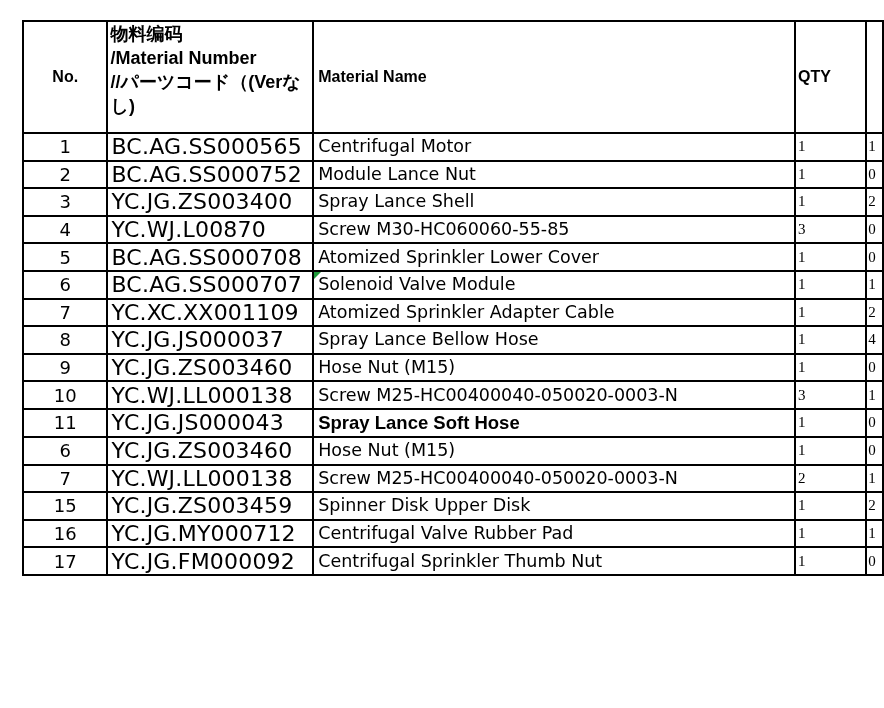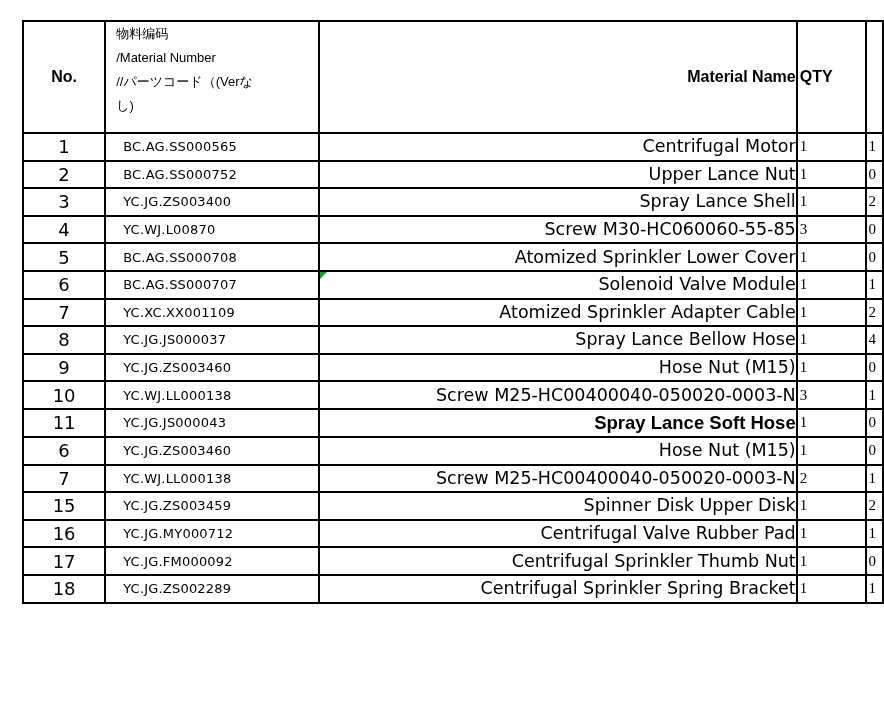--- a/index.html
+++ b/index.html
@@ -5,30 +5,30 @@
   html, body { margin: 0; padding: 0; background: #ffffff; }
   body { width: 884px; height: 708px; overflow: hidden; position: relative; font-family: "DejaVu Sans", "Liberation Sans", sans-serif; color: #000; }
   .sheet { position: absolute; left: 22px; top: 20px; }
   table { border-collapse: collapse; table-layout: fixed; }
   td, th { border: 2px solid #000; padding: 0; overflow: hidden; white-space: nowrap; }
   th { font-weight: normal; vertical-align: middle; text-align: left; font-family: "Liberation Sans", sans-serif; font-size: 15.5px; }
   tr.hdr { height: 112px; }
   tr.row { height: 27.6px; }
   .c-no { width: 84px; text-align: center; }
   .c-mat { width: 201px; }
-  .c-name { width: 479px; text-align: right; }
+  .c-name { width: 479px; }
   .c-qty { width: 68px; }
   .c-next { width: 14px; }
   th.c-no { text-align: center; font-weight: bold; font-size: 16px; }
-  th.c-mat { font-weight: normal; font-size: 13px; line-height: 24px; white-space: normal; padding-left: 10px; vertical-align: top; }
+  th.c-mat { font-weight: bold; font-size: 18px; line-height: 24px; white-space: normal; padding-left: 2px; vertical-align: top; }
   th.c-name { font-weight: bold; font-size: 16px; padding-left: 4px; }
   th.c-qty { font-weight: bold; font-size: 16px; padding-left: 2px; }
   td { font-size: 18.5px; line-height: 25px; }
   td.c-no { font-family: "DejaVu Sans", sans-serif; font-size: 18px; }
-  td.c-mat { padding-left: 17px; font-family: "DejaVu Sans", sans-serif; font-size: 13px; letter-spacing: 0.2px; }
+  td.c-mat { padding-left: 3px; font-family: "DejaVu Sans", sans-serif; font-size: 22px; letter-spacing: 0.2px; }
   td.c-name { padding-left: 4px; font-family: "DejaVu Sans", sans-serif; font-size: 17.5px; position: relative; margin-top: 13px; }
   td.c-qty { padding-left: 2px; font-family: "Liberation Serif", serif; font-size: 15px; }
   td.c-next { font-family: "Liberation Serif", serif; font-size: 15px; padding-left: 1px; color: #000; }
   .bold { font-weight: bold; font-family: "Liberation Sans", sans-serif !important; font-size: 18.5px !important; }
   .note-marker { position: absolute; left: 0; top: 0; width: 0; height: 0; border-top: 7px solid #1f9a3a; border-right: 7px solid transparent; }
 </style>
 </head>
 <body>
 
 <div class="sheet">
@@ -51,21 +51,21 @@
         <tr class="row">
     <td class="c-no">1</td>
     <td class="c-mat">BC.AG.SS000565</td>
     <td class="c-name"><span>Centrifugal Motor</span></td>
     <td class="c-qty">1</td>
     <td class="c-next">1</td>
   </tr>
         <tr class="row">
     <td class="c-no">2</td>
     <td class="c-mat">BC.AG.SS000752</td>
-    <td class="c-name"><span>Upper Lance Nut</span></td>
+    <td class="c-name"><span>Module Lance Nut</span></td>
     <td class="c-qty">1</td>
     <td class="c-next">0</td>
   </tr>
         <tr class="row">
     <td class="c-no">3</td>
     <td class="c-mat">YC.JG.ZS003400</td>
     <td class="c-name"><span>Spray Lance Shell</span></td>
     <td class="c-qty">1</td>
     <td class="c-next">2</td>
   </tr>
@@ -153,22 +153,15 @@
     <td class="c-qty">1</td>
     <td class="c-next">1</td>
   </tr>
         <tr class="row">
     <td class="c-no">17</td>
     <td class="c-mat">YC.JG.FM000092</td>
     <td class="c-name"><span>Centrifugal Sprinkler Thumb Nut</span></td>
     <td class="c-qty">1</td>
     <td class="c-next">0</td>
   </tr>
-        <tr class="row">
-    <td class="c-no">18</td>
-    <td class="c-mat">YC.JG.ZS002289</td>
-    <td class="c-name"><span>Centrifugal Sprinkler Spring Bracket</span></td>
-    <td class="c-qty">1</td>
-    <td class="c-next">1</td>
-  </tr>
       </tbody>
   </table>
 </div>
 
 </body></html>

